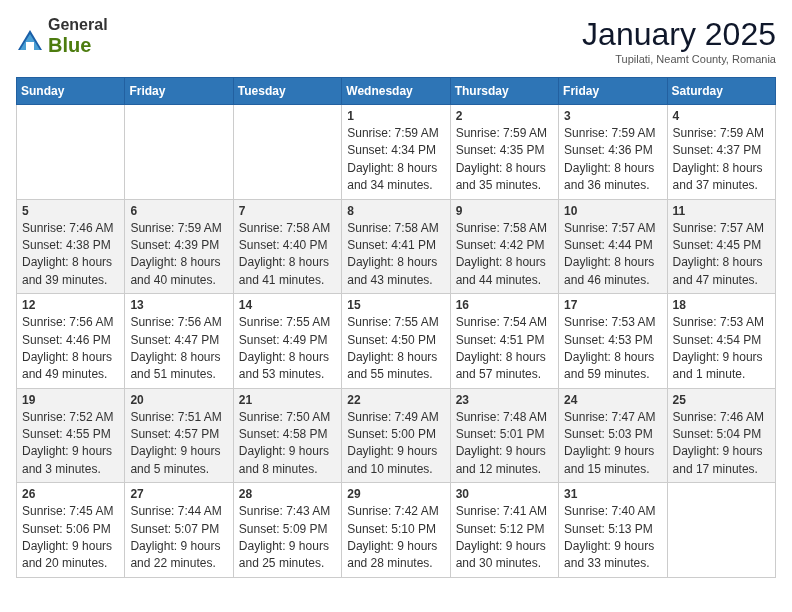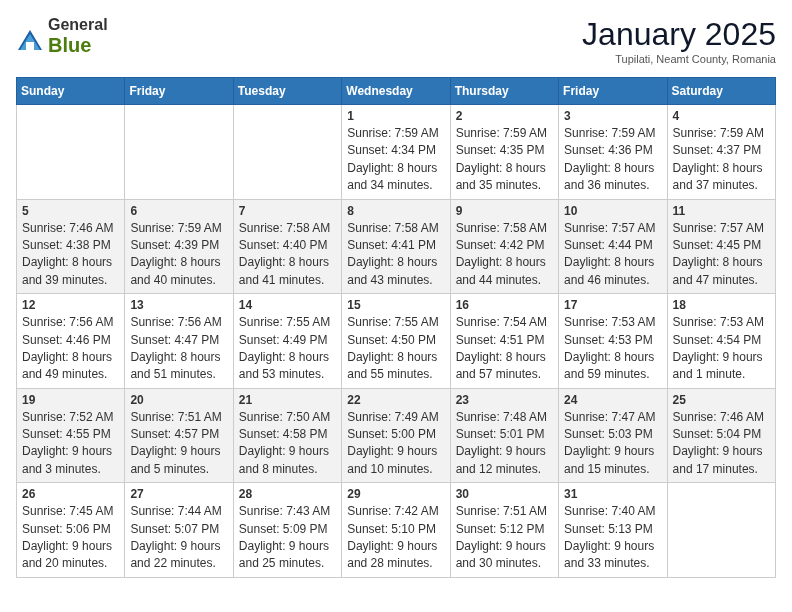--- a/index.html
+++ b/index.html
@@ -337,21 +337,21 @@
         </td>
         <td>
           <div class="day-number">29</div>
           <div class="day-info">Sunrise: 7:42 AM
 Sunset: 5:10 PM
 Daylight: 9 hours
 and 28 minutes.</div>
         </td>
         <td>
           <div class="day-number">30</div>
-          <div class="day-info">Sunrise: 7:51 AM
+          <div class="day-info">Sunrise: 7:41 AM
 Sunset: 5:12 PM
 Daylight: 9 hours
 and 30 minutes.</div>
         </td>
         <td>
           <div class="day-number">31</div>
           <div class="day-info">Sunrise: 7:40 AM
 Sunset: 5:13 PM
 Daylight: 9 hours
 and 33 minutes.</div>

